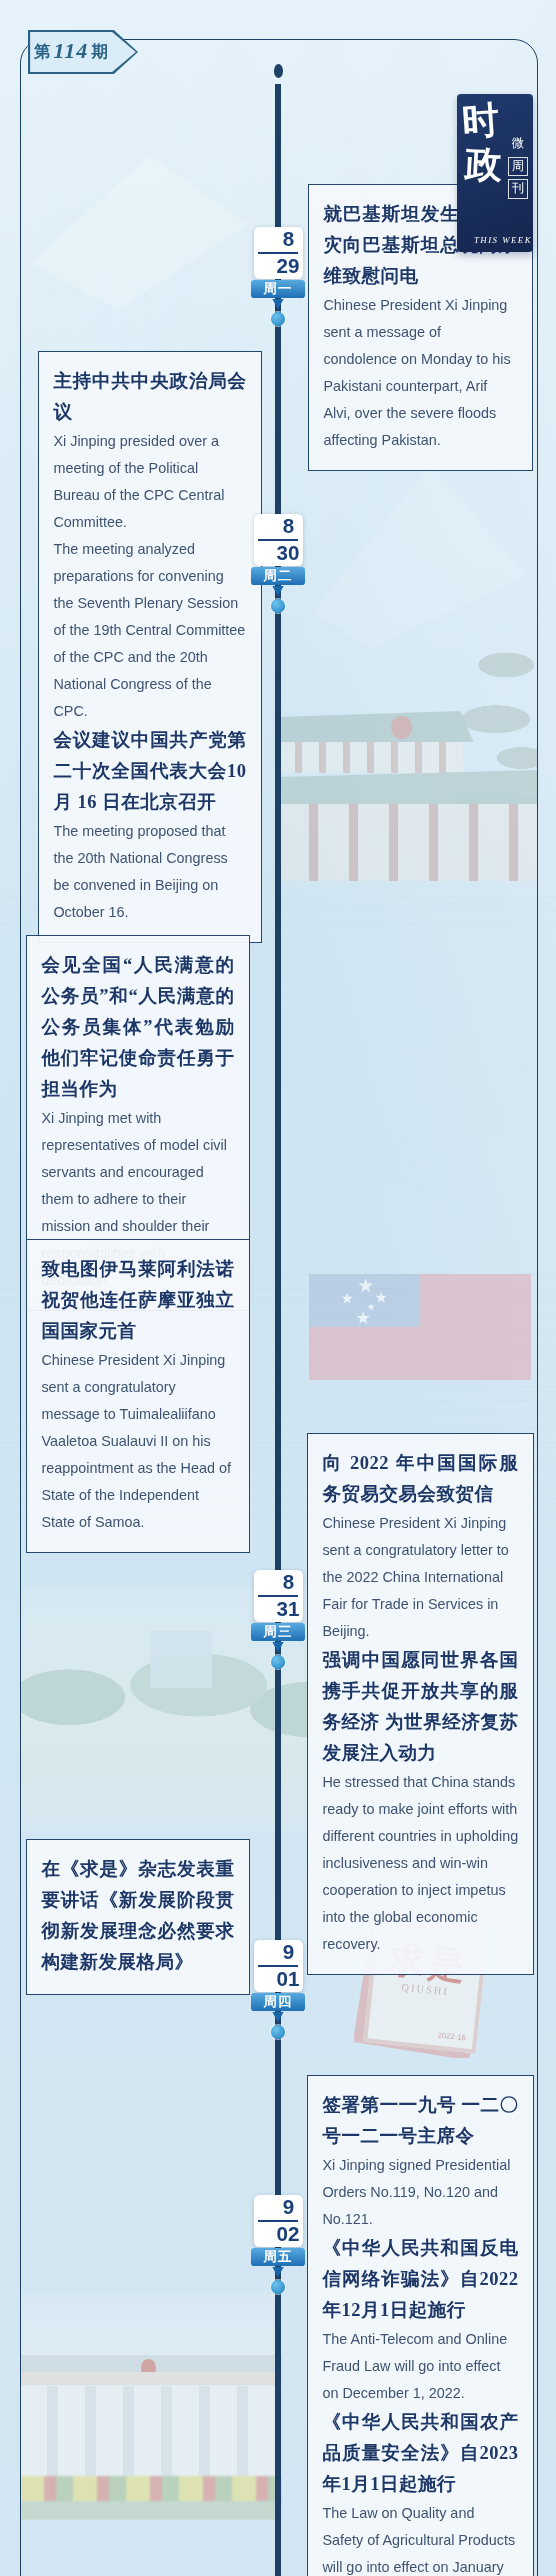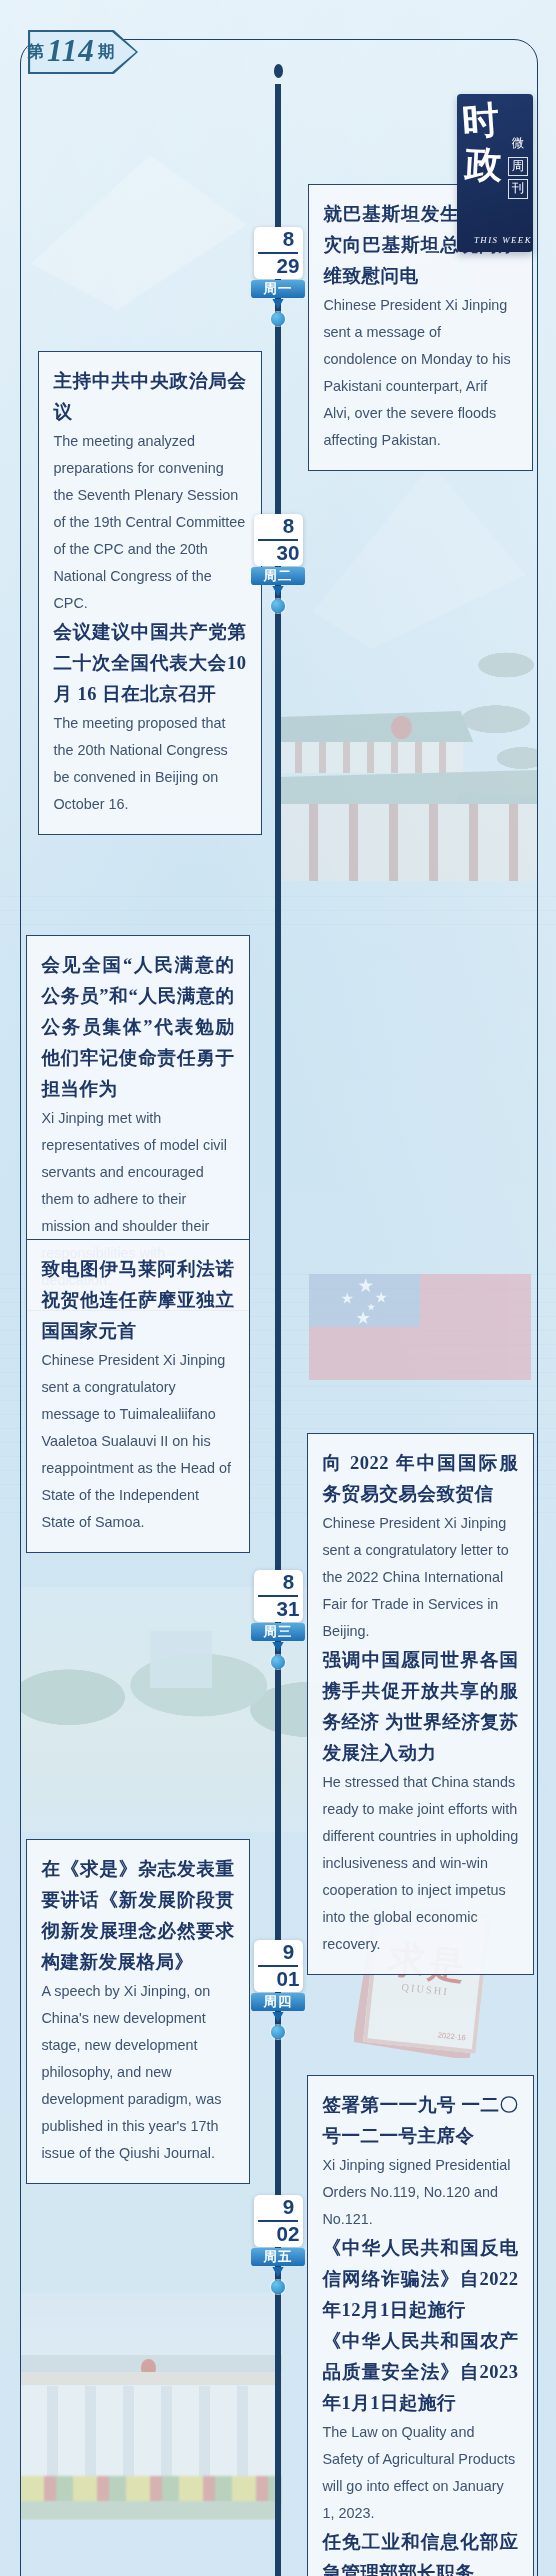--- a/index.html
+++ b/index.html
@@ -35,21 +35,21 @@
   
   .issue-badge{position:absolute;left:28px;top:30px;width:110px;height:44px;z-index:6;}
   .issue-badge .pennant-outer{position:absolute;inset:0;background:#2a6386;
     clip-path:polygon(0 0,78% 0,100% 50%,78% 100%,0 100%);}
   .issue-badge .pennant-inner{position:absolute;left:2.1px;top:2.1px;right:2.1px;bottom:2.1px;background:#d9ecf7;
     clip-path:polygon(0 0,77.5% 0,100% 50%,77.5% 100%,0 100%);}
   .issue-badge .issue-text{
     position:absolute;left:0;top:0;width:78%;height:100%;display:flex;align-items:center;justify-content:center;gap:3.1px;
     color:#2a6386;font-family:"Liberation Serif","DejaVu Serif",serif;}
   .issue-badge .small{font-size:16.5px;font-weight:700;}
-  .issue-badge .big{font-size:31px;font-weight:700;font-style:italic;letter-spacing:1px;transform:translateY(-1.5px);}
+  .issue-badge .big{font-size:22px;font-weight:700;font-style:italic;letter-spacing:1px;transform:translateY(-1.5px);}
 
   .brand-logo{
     position:absolute;left:457px;top:94px;width:76px;height:158px;z-index:6;
     background:linear-gradient(160deg,#203a6d,#15264f);border-radius:4.1px;
     box-shadow:0 3.1px 7.2px rgba(20,40,80,.25);color:#fff;overflow:hidden;
   }
   .brand-logo .calli{position:absolute;left:5.2px;top:8.2px;width:45px;
     font-family:"Liberation Serif","DejaVu Serif",serif;font-weight:700;}
   .brand-logo .c1{font-size:37px;line-height:37px;display:block;transform:rotate(-4deg);}
   .brand-logo .c2{font-size:37px;line-height:37px;display:block;margin-top:7.2px;transform:rotate(3deg) translateX(3.1px);}
@@ -267,44 +267,45 @@
       <div class="marker-dot"></div>
     </div>
   </div>
 <div id="events-layer">
     <section class="event-box" style="left: 308px; top: 184px; width: 225px;">
       <p class="zh">就巴基斯坦发生严重洪灾向巴基斯坦总统阿尔维致慰问电</p>
       <p class="en">Chinese President Xi Jinping sent a message of condolence on Monday to his Pakistani counterpart, Arif Alvi, over the severe floods affecting Pakistan.</p>
     </section>
     <section class="event-box" style="left: 26px; top: 351px; width: 224px; margin-left: 12px;">
       <p class="zh">主持中共中央政治局会议</p>
+      <p class="en">Xi Jinping presided over a meeting of the Political Bureau of the CPC Central Committee.</p>
       <p class="en">The meeting analyzed preparations for convening the Seventh Plenary Session of the 19th Central Committee of the CPC and the 20th National Congress of the CPC.</p>
       <p class="zh">会议建议中国共产党第二十次全国代表大会10 月 16 日在北京召开</p>
       <p class="en">The meeting proposed that the 20th National Congress be convened in Beijing on October 16.</p>
     </section>
     <section class="event-box" style="left: 26px; top: 935px; width: 224px;">
       <p class="zh">会见全国“人民满意的公务员”和“人民满意的公务员集体”代表勉励他们牢记使命责任勇于担当作为</p>
       <p class="en">Xi Jinping met with representatives of model civil servants and encouraged them to adhere to their mission and shoulder their responsibilities with dedication.</p>
     </section>
     <section class="event-box" style="left: 26px; top: 1239px; width: 224px;">
       <p class="zh">致电图伊马莱阿利法诺祝贺他连任萨摩亚独立国国家元首</p>
       <p class="en">Chinese President Xi Jinping sent a congratulatory message to Tuimalealiifano Vaaletoa Sualauvi II on his reappointment as the Head of State of the Independent State of Samoa.</p>
     </section>
     <section class="event-box" style="left: 307px; top: 1433px; width: 227px;">
       <p class="zh">向 2022 年中国国际服务贸易交易会致贺信</p>
       <p class="en">Chinese President Xi Jinping sent a congratulatory letter to the 2022 China International Fair for Trade in Services in Beijing.</p>
       <p class="zh">强调中国愿同世界各国携手共促开放共享的服务经济 为世界经济复苏发展注入动力</p>
       <p class="en">He stressed that China stands ready to make joint efforts with different countries in upholding inclusiveness and win-win cooperation to inject impetus into the global economic recovery.</p>
     </section>
     <section class="event-box" style="left: 26px; top: 1839px; width: 224px;">
       <p class="zh">在《求是》杂志发表重要讲话《新发展阶段贯彻新发展理念必然要求构建新发展格局》</p>
-      <p class="en">A speech by Xi Jinping, on China's new development stage, new development philosophy, and new development paradigm, was published in this year's 17th issue of the Qiushi Journal.</p>
     </section>
     <section class="event-box" style="left: 307px; top: 2075px; width: 227px;">
       <p class="zh">签署第一一九号 一二〇号一二一号主席令</p>
       <p class="en">Xi Jinping signed Presidential Orders No.119, No.120 and No.121.</p>
       <p class="zh">《中华人民共和国反电信网络诈骗法》自2022年12月1日起施行</p>
+      <p class="en">The Anti-Telecom and Online Fraud Law will go into effect on December 1, 2022.</p>
       <p class="zh">《中华人民共和国农产品质量安全法》自2023年1月1日起施行</p>
       <p class="en">The Law on Quality and Safety of Agricultural Products will go into effect on January 1, 2023.</p>
       <p class="zh">任免工业和信息化部应急管理部部长职务</p>
     </section>
   </div>
 
 
 </body></html>

